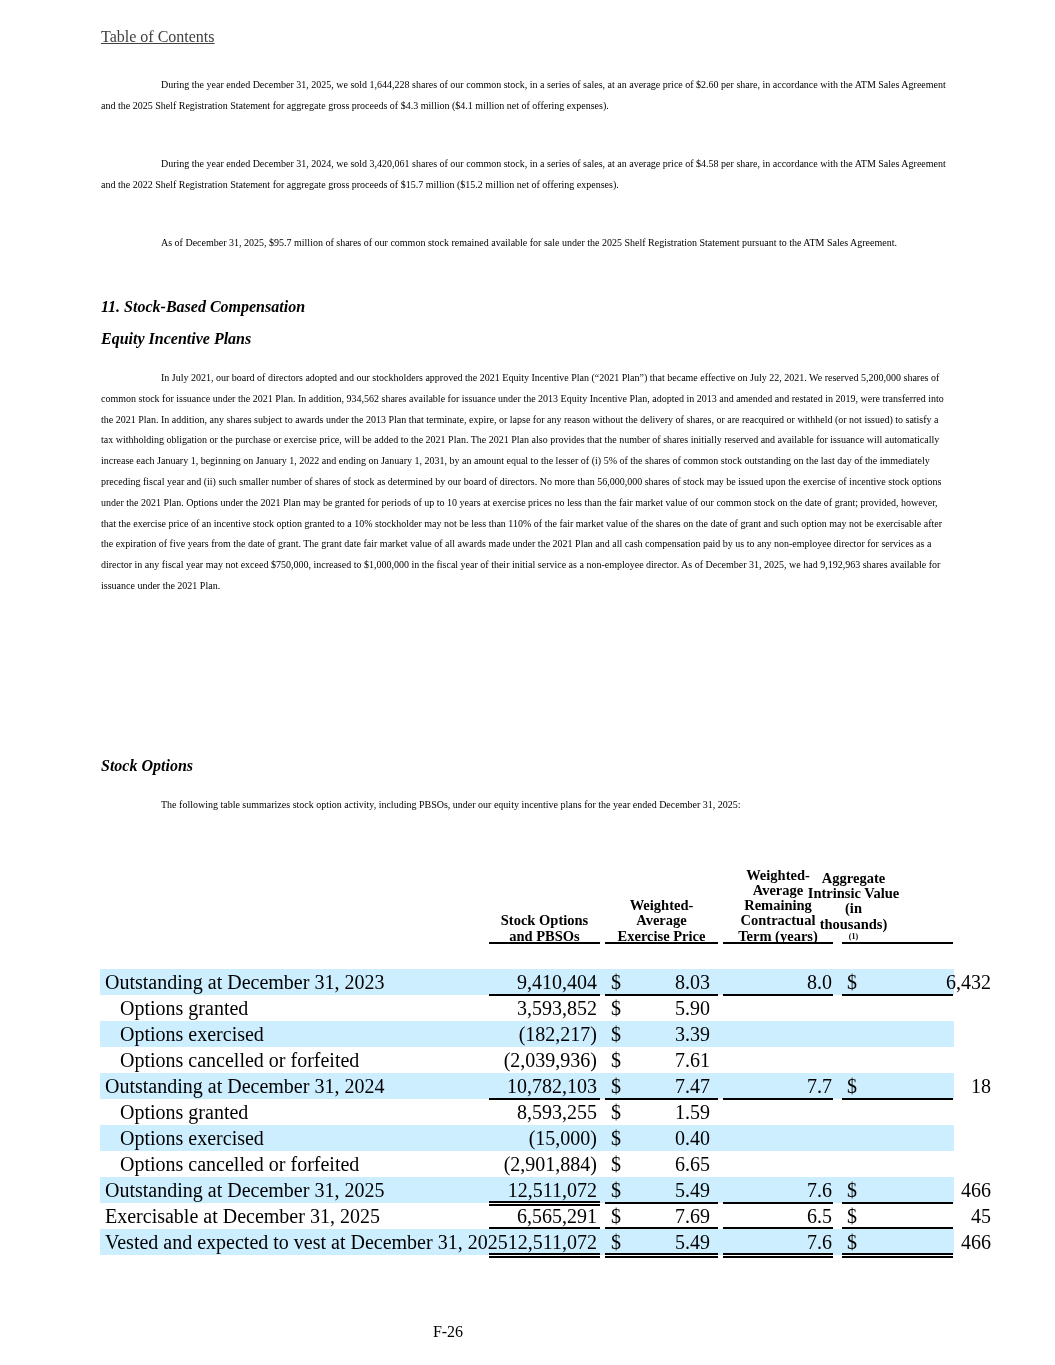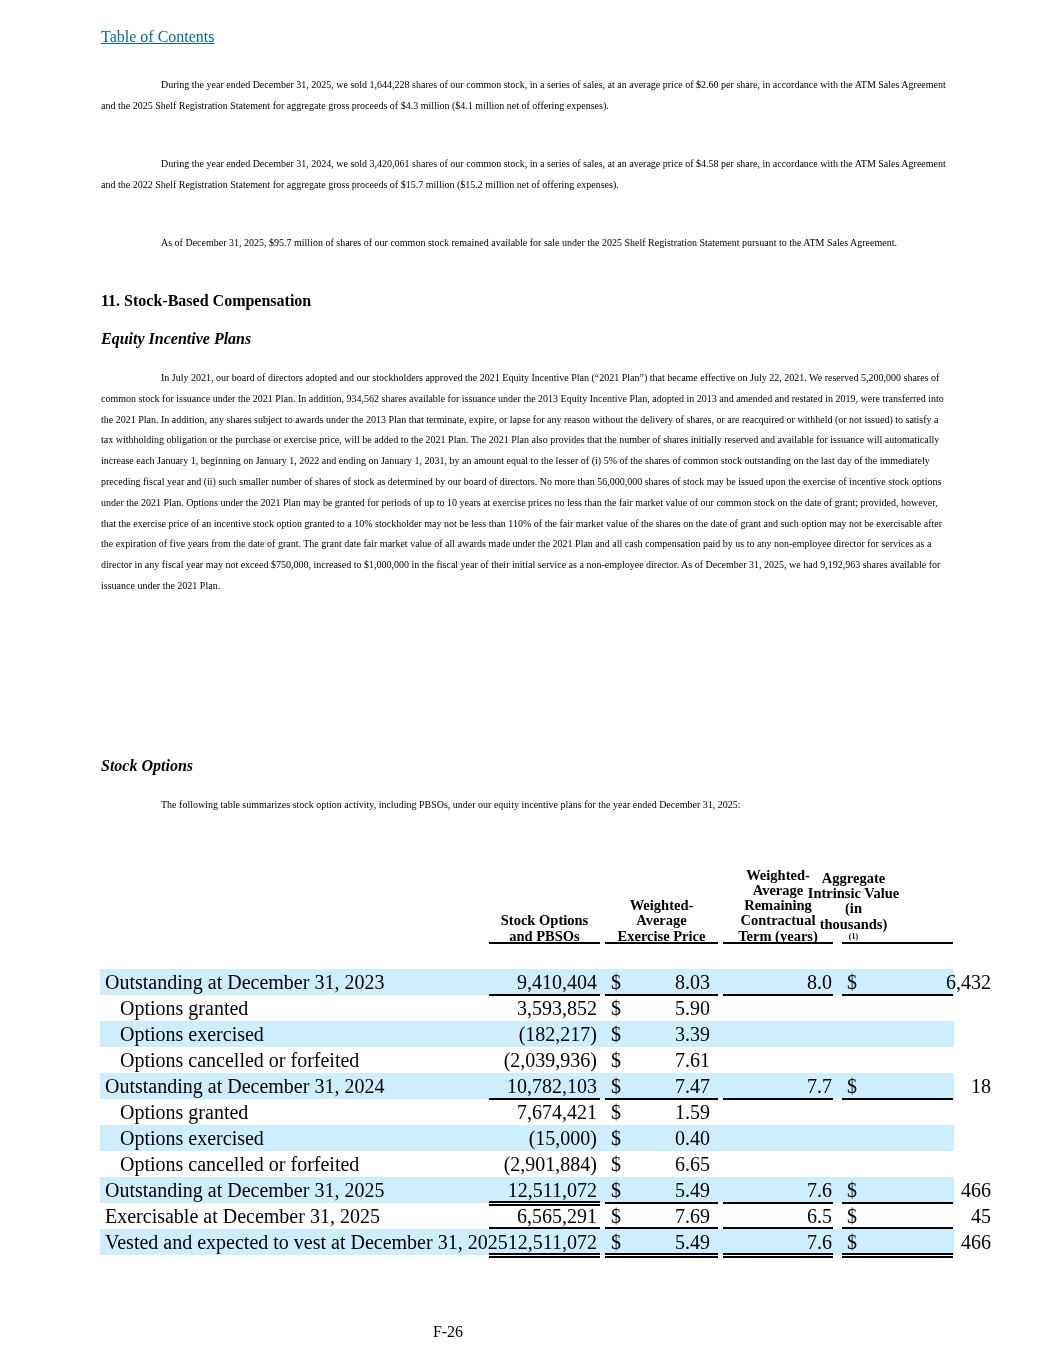--- a/index.html
+++ b/index.html
@@ -3,21 +3,21 @@
 <meta charset="utf-8">
 <style>
   html, body { margin: 0; padding: 0; background: #ffffff; }
   body {
     width: 1055px; height: 1365px; position: relative; overflow: hidden;
     font-family: "Liberation Serif", "DejaVu Serif", serif;
     color: #000; font-size: 16px;
   }
   .toc-link {
     position: absolute; left: 101px; top: 27px;
-    color: #0369a1; text-decoration: underline; font-size: 16px; line-height: 20px;
+    color: #404040; text-decoration: underline; font-size: 16px; line-height: 20px;
     cursor: pointer;
   }
   .para {
     position: absolute; left: 101px; width: 852px;
     line-height: 20.8px; font-size: 10px; margin: 0;
     text-align: left;
   }
   .para .indent { display: inline-block; width: 60px; }
   .heading-bold { position: absolute; left: 101px; font-weight: bold; font-size: 16px; line-height: 20px; }
   .heading-italic { position: absolute; left: 101px; font-weight: bold; font-style: italic; font-size: 16px; line-height: 20px; }
@@ -56,21 +56,21 @@
 <body>
 
 <a class="toc-link">Table of Contents</a>
 
 <p class="para" style="top:75px;"><span class="indent"></span><span>During the year ended December 31, 2025, we sold 1,644,228 shares of our common stock, in a series of sales, at an average price of $2.60 per share, in accordance with the ATM Sales Agreement and the 2025 Shelf Registration Statement for aggregate gross proceeds of $4.3 million ($4.1 million net of offering expenses).</span></p>
 
 <p class="para" style="top:154px;"><span class="indent"></span><span>During the year ended December 31, 2024, we sold 3,420,061 shares of our common stock, in a series of sales, at an average price of $4.58 per share, in accordance with the ATM Sales Agreement and the 2022 Shelf Registration Statement for aggregate gross proceeds of $15.7 million ($15.2 million net of offering expenses).</span></p>
 
 <p class="para" style="top:233px;"><span class="indent"></span><span>As of December 31, 2025, $95.7 million of shares of our common stock remained available for sale under the 2025 Shelf Registration Statement pursuant to the ATM Sales Agreement.</span></p>
 
-<div class="heading-bold" style="top:291px;">11. Stock-Based Compensation</div>
+<div class="heading-bold" style="top:297px;font-style:italic;">11. Stock-Based Compensation</div>
 
 <div class="heading-italic" style="top:329px;">Equity Incentive Plans</div>
 
 <p class="para" style="top:368px;"><span class="indent"></span><span>In July 2021, our board of directors adopted and our stockholders approved the 2021 Equity Incentive Plan (“2021 Plan”) that became effective on July 22, 2021. We reserved 5,200,000 shares of common stock for issuance under the 2021 Plan. In addition, 934,562 shares available for issuance under the 2013 Equity Incentive Plan, adopted in 2013 and amended and restated in 2019, were transferred into the 2021 Plan. In addition, any shares subject to awards under the 2013 Plan that terminate, expire, or lapse for any reason without the delivery of shares, or are reacquired or withheld (or not issued) to satisfy a tax withholding obligation or the purchase or exercise price, will be added to the 2021 Plan. The 2021 Plan also provides that the number of shares initially reserved and available for issuance will automatically increase each January 1, beginning on January 1, 2022 and ending on January 1, 2031, by an amount equal to the lesser of (i) 5% of the shares of common stock outstanding on the last day of the immediately preceding fiscal year and (ii) such smaller number of shares of stock as determined by our board of directors. No more than 56,000,000 shares of stock may be issued upon the exercise of incentive stock options under the 2021 Plan. Options under the 2021 Plan may be granted for periods of up to 10 years at exercise prices no less than the fair market value of our common stock on the date of grant; provided, however, that the exercise price of an incentive stock option granted to a 10% stockholder may not be less than 110% of the fair market value of the shares on the date of grant and such option may not be exercisable after the expiration of five years from the date of grant. The grant date fair market value of all awards made under the 2021 Plan and all cash compensation paid by us to any non-employee director for services as a director in any fiscal year may not exceed $750,000, increased to $1,000,000 in the fiscal year of their initial service as a non-employee director. As of December 31, 2025, we had 9,192,963 shares available for issuance under the 2021 Plan.</span></p>
 
 <div class="heading-italic" style="top:756px;">Stock Options</div>
 
 <p class="para" style="top:795px;"><span class="indent"></span><span>The following table summarizes stock option activity, including PBSOs, under our equity incentive plans for the year ended December 31, 2025:</span></p>
 
 <div class="tbl">
@@ -150,21 +150,21 @@
       <span class="cell c-d2">$</span>
       <span class="cell c-val">18</span>
       <div class="uline u1"></div>
       <div class="uline u2"></div>
       <div class="uline u3"></div>
       <div class="uline u4"></div>
     </div>
 
     <div class="row">
       <span class="cell lbl sub">Options granted</span>
-      <span class="cell c-opts">7,674,421</span>
+      <span class="cell c-opts">8,593,255</span>
       <span class="cell c-d1">$</span>
       <span class="cell c-price">1.59</span>
     </div>
 
     <div class="row hl">
       <span class="cell lbl sub">Options exercised</span>
       <span class="cell c-opts">(15,000)</span>
       <span class="cell c-d1">$</span>
       <span class="cell c-price">0.40</span>
     </div>

